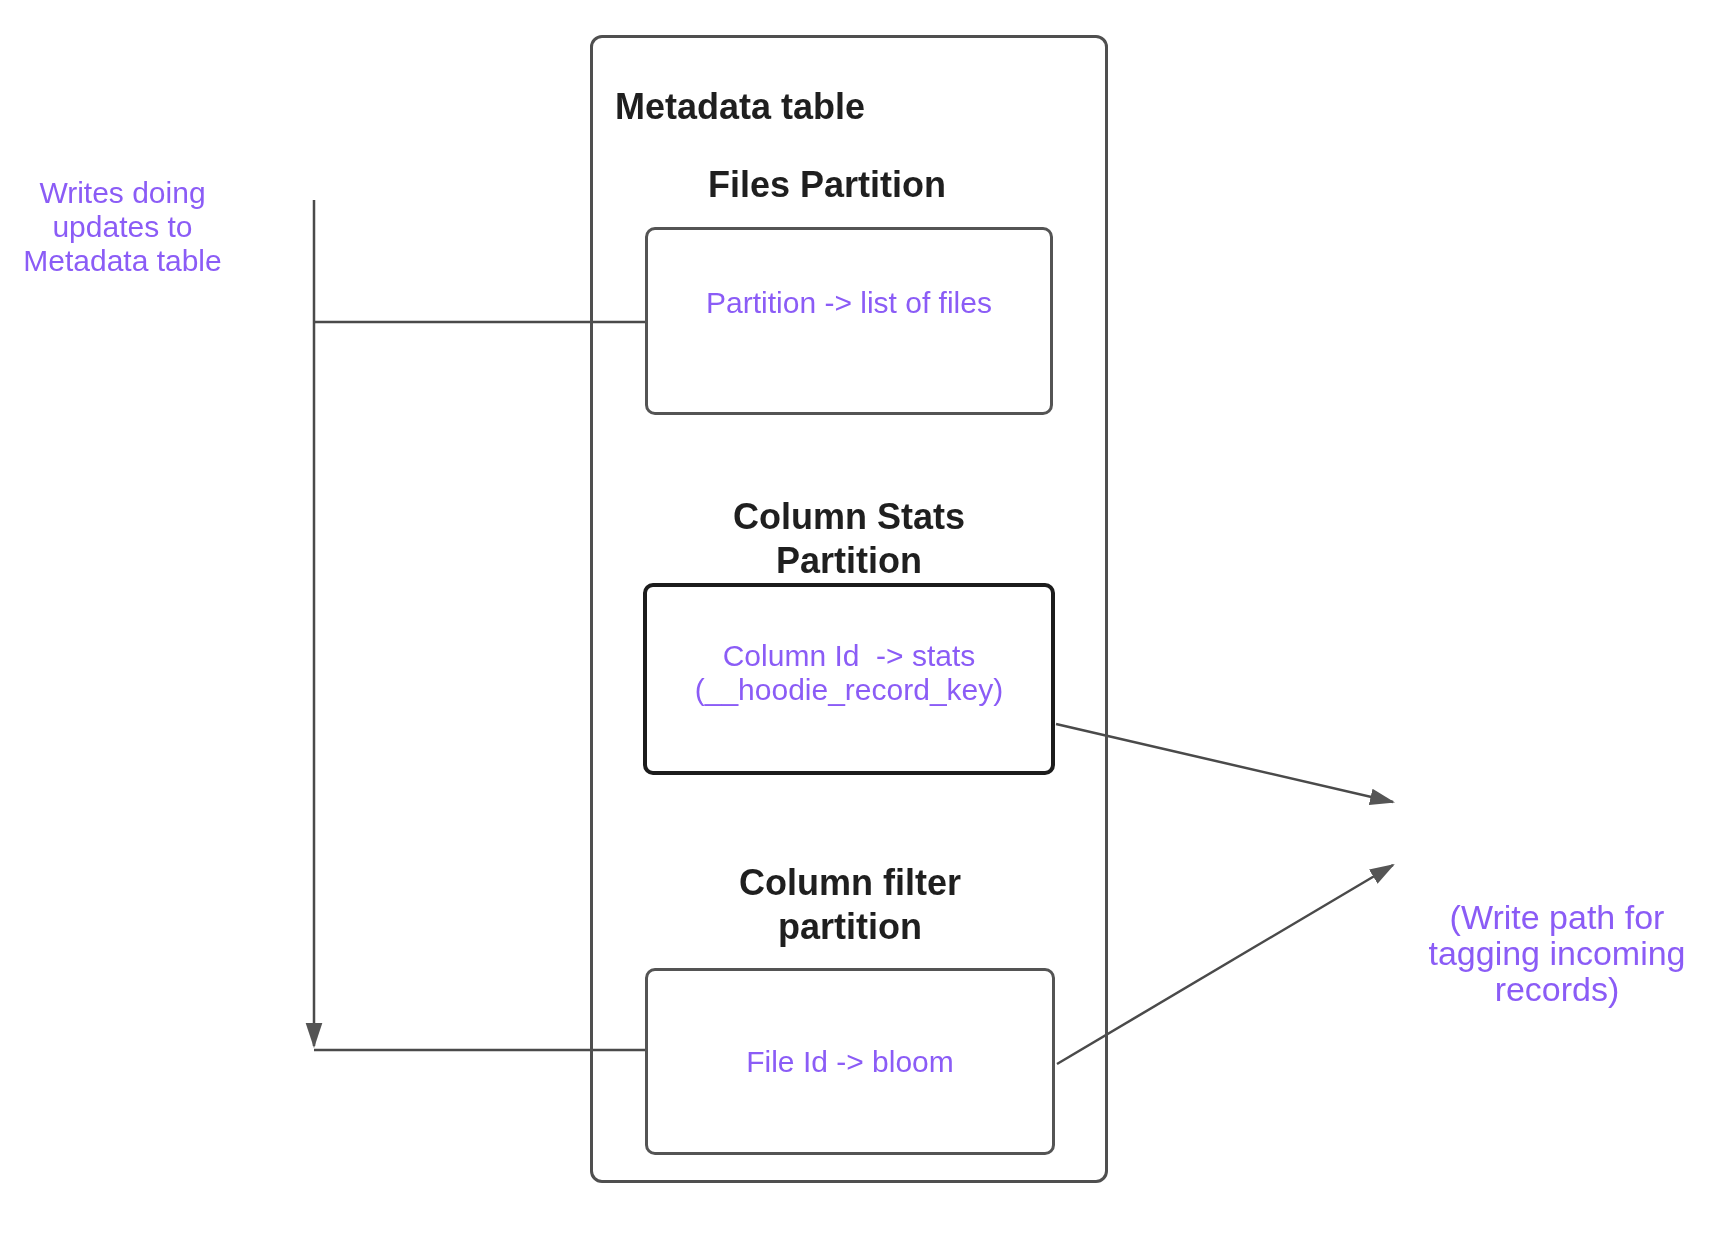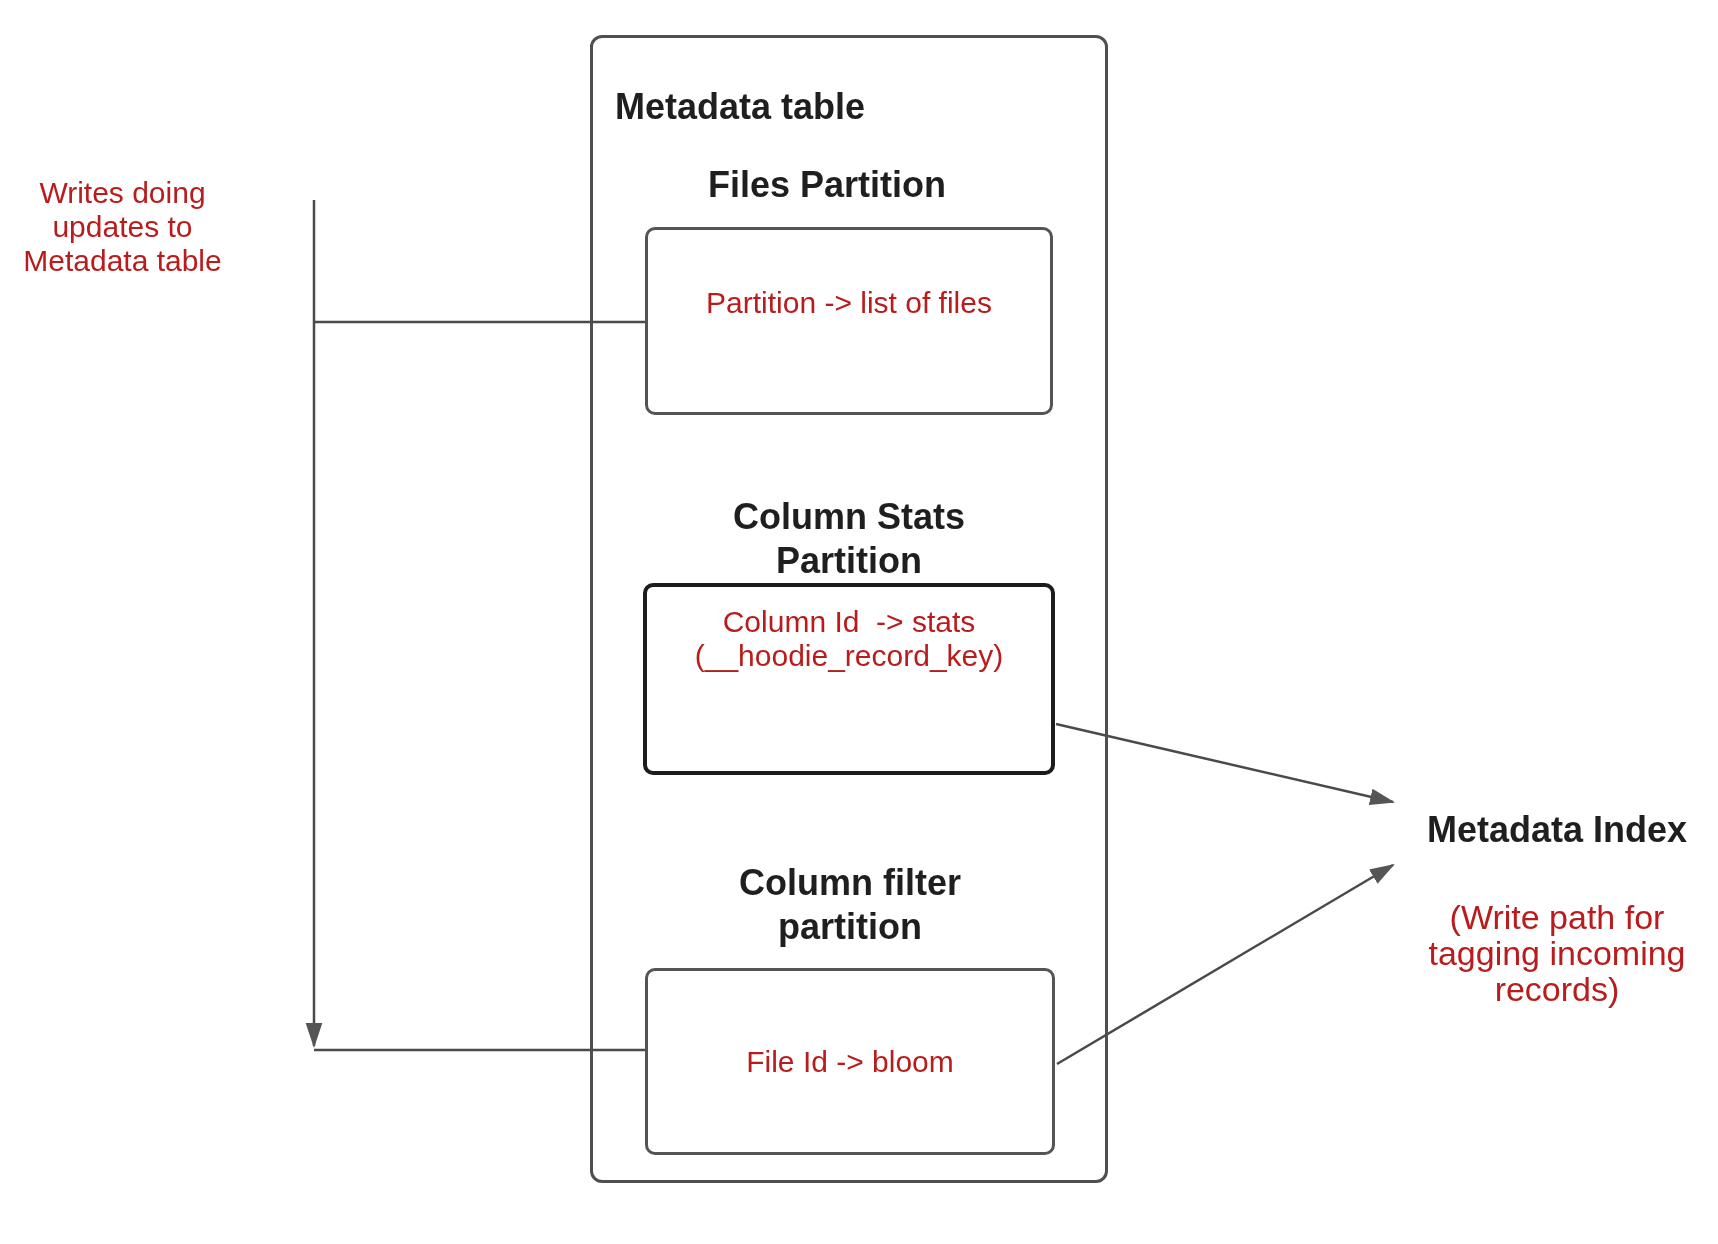--- a/index.html
+++ b/index.html
@@ -13,21 +13,21 @@
     overflow: hidden;
   }
   .abs { position: absolute; }
   .txt {
     white-space: pre-wrap;
     text-align: center;
   }
   .body-text {
     font-size: 30px;
     line-height: 34px;
-    color: #b91c1c;
+    color: #8b5cf6;
   }
   .heading {
     font-size: 36px;
     font-weight: bold;
     line-height: 44px;
     color: #1f1f1f;
   }
   .box {
     position: absolute;
     background: #ffffff;
@@ -48,21 +48,21 @@
   svg.connectors { position: absolute; left: 0; top: 0; }
 
   
   .writes-label   { left: 20px;  top: 176px;  width: 205px; }
   .table-title    { left: 615px; top: 85px;   width: 460px; text-align: left; }
   .files-heading  { left: 623px; top: 163px;  width: 408px; }
   .files-box      { left: 645px; top: 227px;  width: 408px; height: 188px; }
   .files-text     { left: 645px; top: 280px;  width: 408px; margin-top: 6px; }
   .stats-heading  { left: 643px; top: 475px;  width: 412px; margin-top: 20px; }
   .stats-box      { left: 643px; top: 583px;  width: 412px; height: 192px; }
-  .stats-text     { left: 643px; top: 605px;  width: 412px; }
+  .stats-text     { left: 643px; top: 639px;  width: 412px; }
   .bloom-heading  { left: 645px; top: 861px;  width: 410px; }
   .bloom-box      { left: 645px; top: 968px;  width: 410px; height: 187px; }
   .bloom-text     { left: 645px; top: 1045px; width: 410px; }
   .index-title    { left: 1397px; top: 808px; width: 320px; }
   .index-subtitle { left: 1407px; top: 899px; width: 300px; font-size: 34px; line-height: 36px; }
 </style>
 </head>
 <body>
 
 <div class="canvas">
@@ -101,18 +101,17 @@
 Partition</div>
   <div class="box stats stats-box"></div>
   <div class="abs txt body-text stats-text">Column Id  -&gt; stats
 (__hoodie_record_key)</div>
 
   <div class="abs txt heading bloom-heading">Column filter
 partition</div>
   <div class="box bloom-box"></div>
   <div class="abs txt body-text bloom-text">File Id -&gt; bloom</div>
 
-  <div class="abs txt heading index-title">Metadata Index</div>
   <div class="abs txt body-text index-subtitle">(Write path for
 tagging incoming
 records)</div>
 
 </div>
 
 </body></html>

